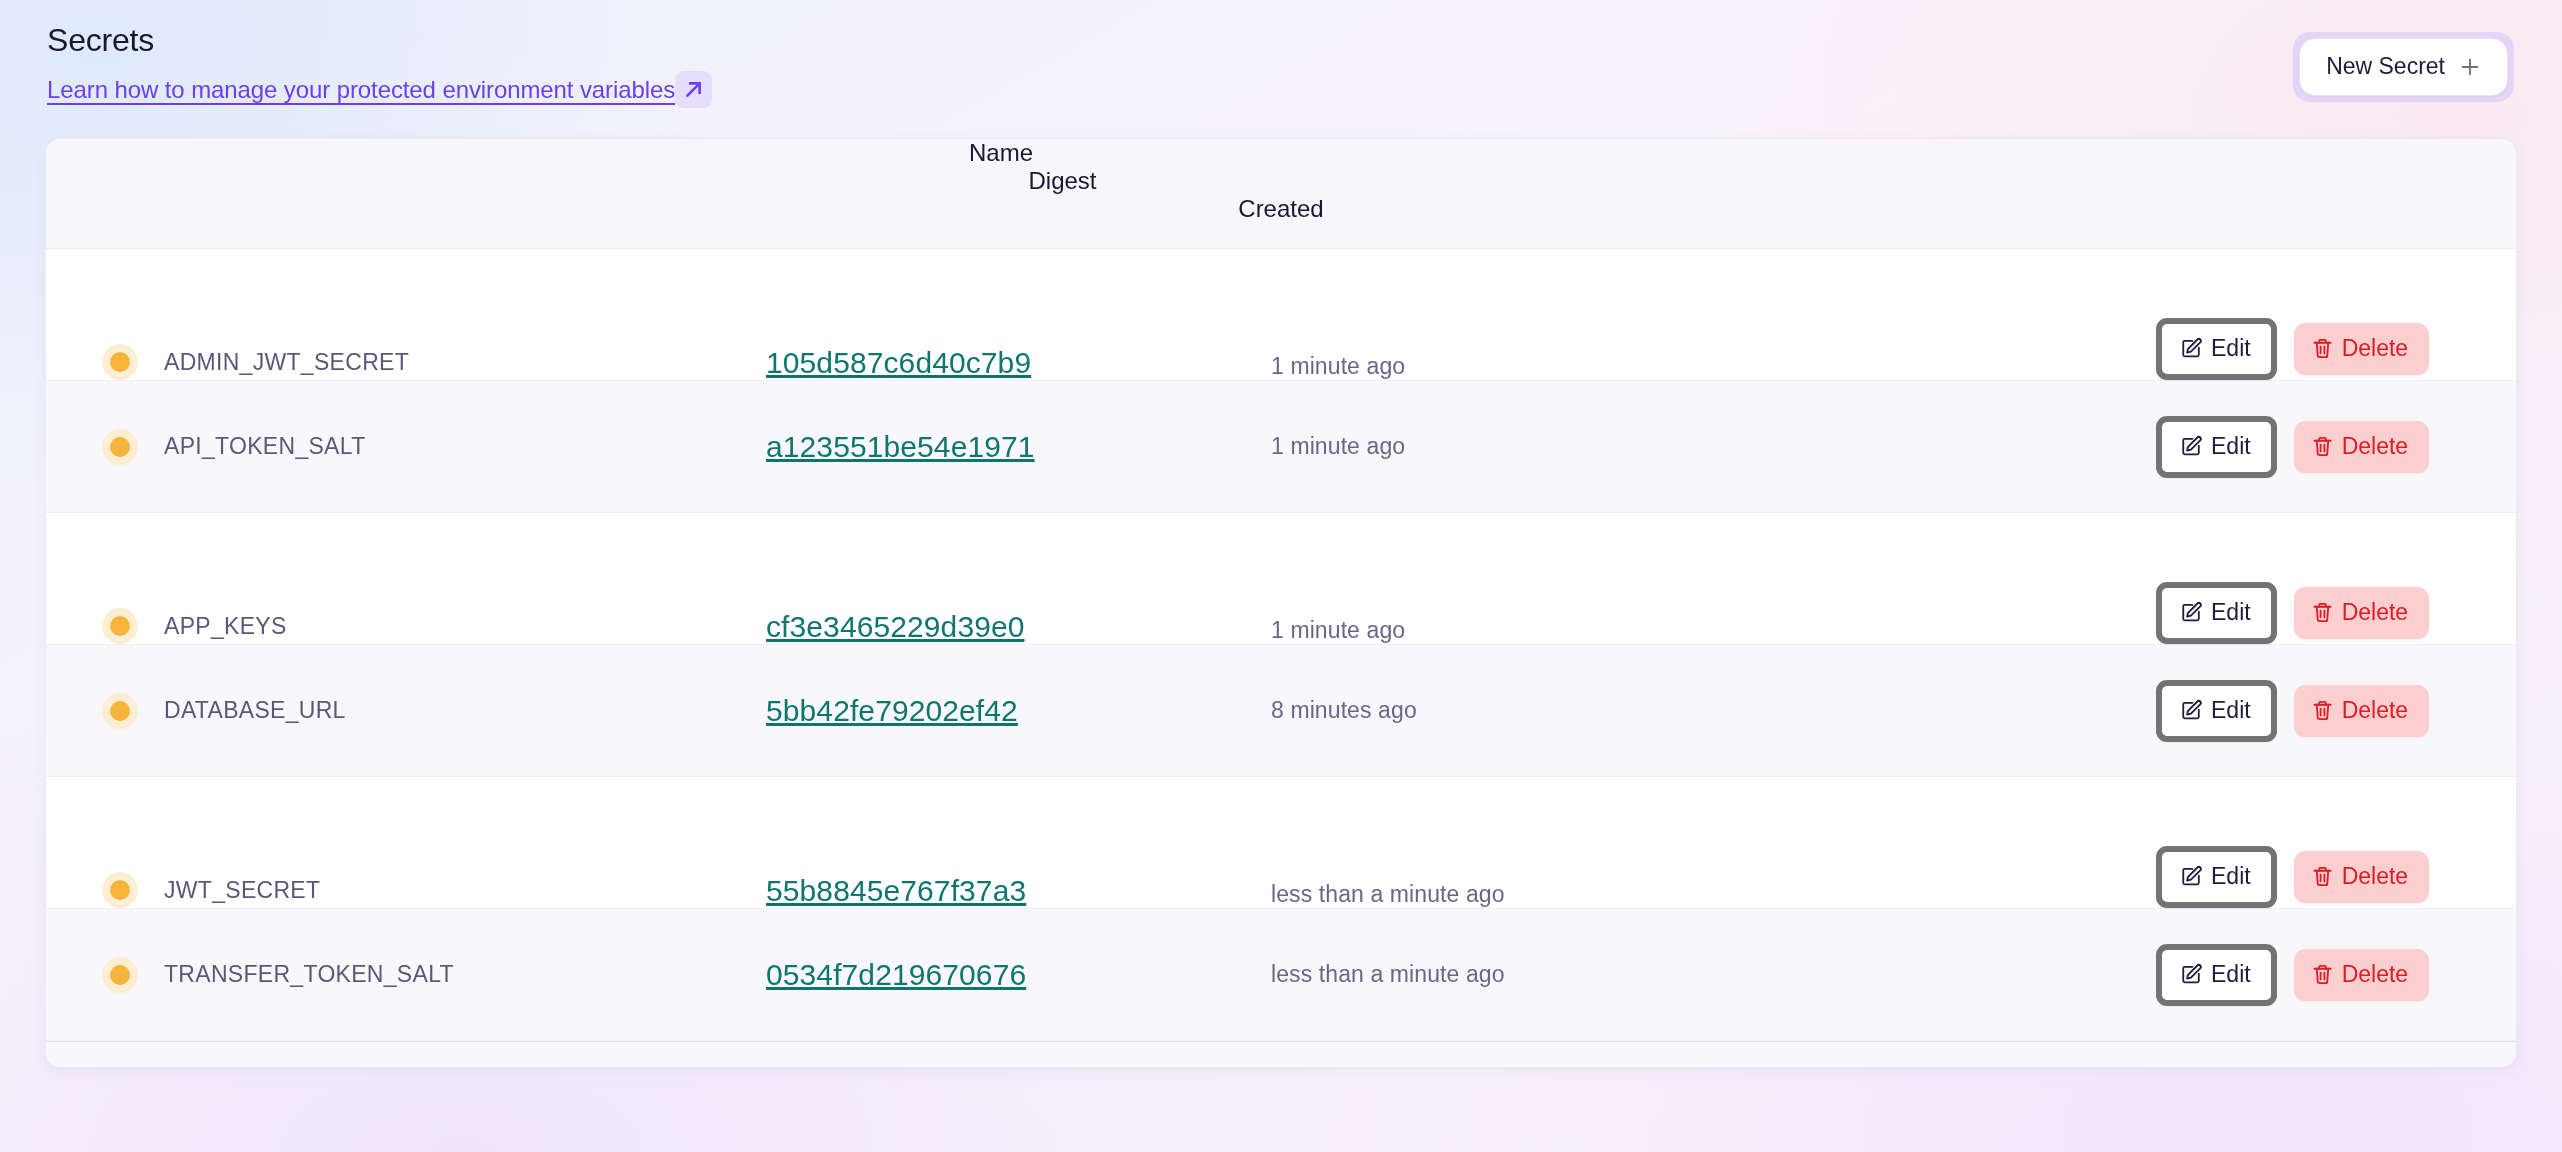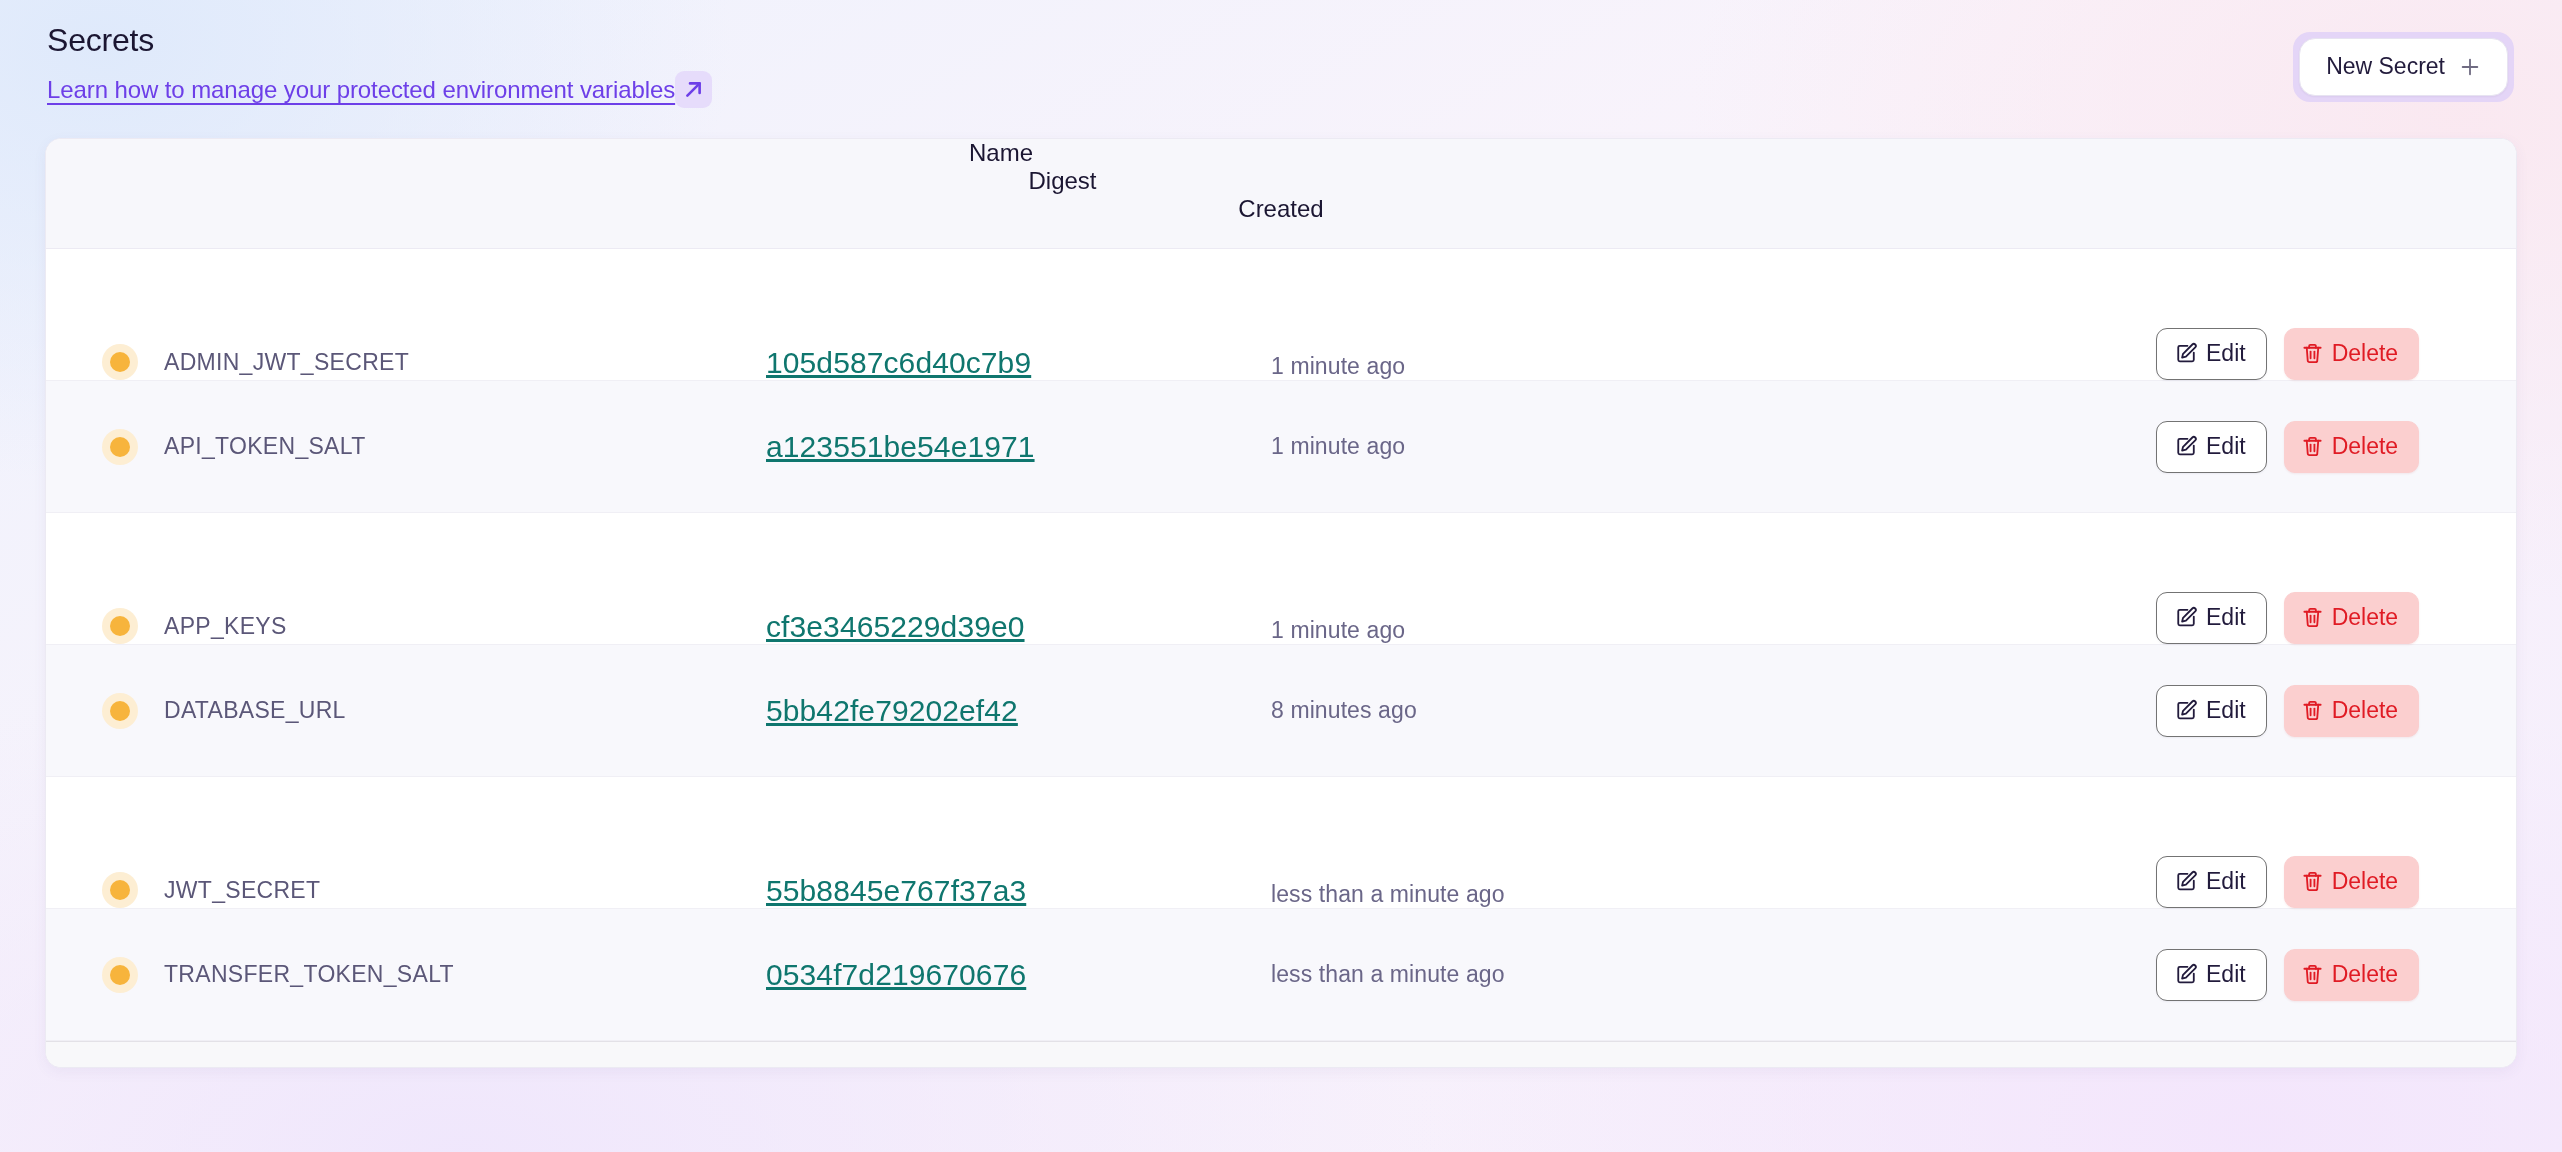--- a/index.html
+++ b/index.html
@@ -189,21 +189,21 @@
     font-family: inherit;
     font-size: 23px;
     border-radius: 11px;
     cursor: pointer;
     padding: 13px 20px 14px 18px;
     line-height: 1;
   }
 
   .btn-edit {
     background: #ffffff;
-    border: 1px solid #737373;
+    border: 6px solid #737373;
     color: #221b3c;
     box-shadow: 0 1px 2px rgba(40,30,80,0.06);
   }
 
   .btn-delete {
     background: #fbcfcf;
     border: 1px solid #fbcfcf;
     color: #e01b24;
     box-shadow: 0 1px 2px rgba(180,40,40,0.08);
     padding-left: 16px;

